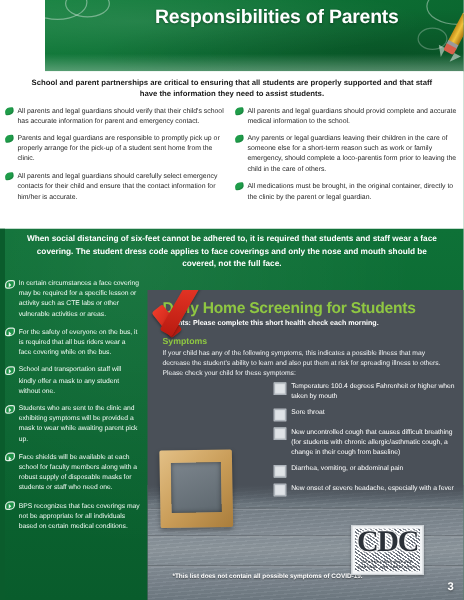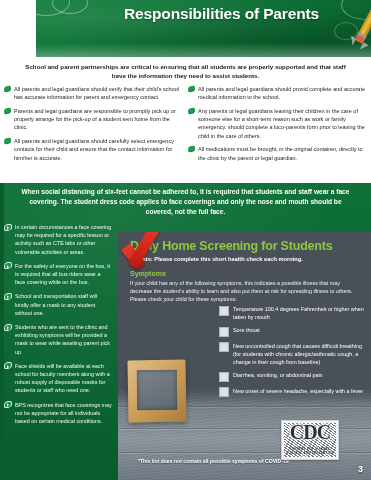--- a/index.html
+++ b/index.html
@@ -149,21 +149,21 @@
     color:#ffffff;font-size:5.1px;font-weight:bold;
     text-shadow:0 1px 1px rgba(0,0,0,0.5);z-index:5;
   }
   
   .cdc{position:absolute;right:32px;bottom:20px;width:56px;height:38px;
     background:#f2f4f6;border:1px solid #cdd2d6;z-index:5;
     box-shadow:0 1px 2px rgba(0,0,0,0.3);overflow:hidden;}
   .cdc-hatch{position:absolute;inset:2px;
     background:repeating-linear-gradient(35deg, #ffffff 0 1.2px, #6f7680 1.2px 2.2px);}
   .cdc-mark{position:absolute;left:0;top:1px;width:56px;text-align:center;
-    color:#2b3138;font-family:"Liberation Serif", serif;font-size:20px;font-weight:bold;
+    color:#2b3138;font-family:"Liberation Serif", serif;font-size:24px;font-weight:bold;
     letter-spacing:-1px;line-height:1;
     text-shadow:0 0 2px #ffffff, 0 0 3px #ffffff, 1px 0 2px #ffffff, -1px 0 2px #ffffff;}
   .cdc-l1{position:absolute;left:0;bottom:8px;width:56px;text-align:center;color:#343a41;font-size:2.6px;letter-spacing:0.5px;font-weight:bold;}
   .cdc-l2{position:absolute;left:0;bottom:4px;width:56px;text-align:center;color:#343a41;font-size:2.6px;letter-spacing:0.5px;font-weight:bold;}
   .pageno{position:absolute;right:8px;bottom:6px;color:#ffffff;font-size:9px;font-weight:bold;z-index:6;text-shadow:0 1px 2px rgba(0,0,0,0.5);}
 
   .leftstrip{position:absolute;left:0;top:183px;width:4px;height:297px;background:#0a5c2c;}
 </style>
 </head>
 <body>

